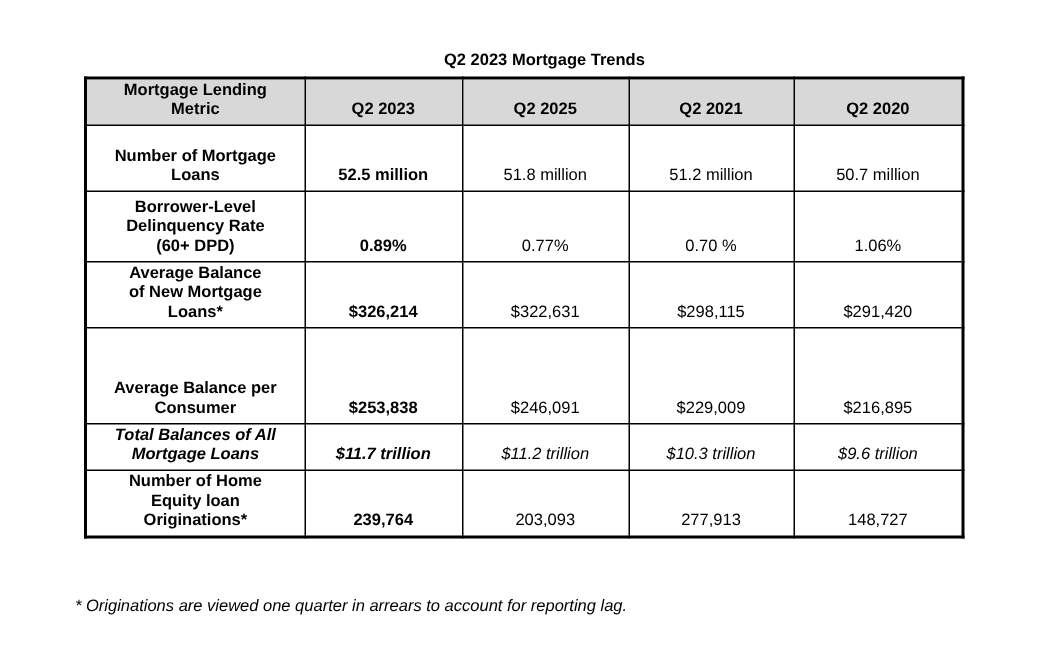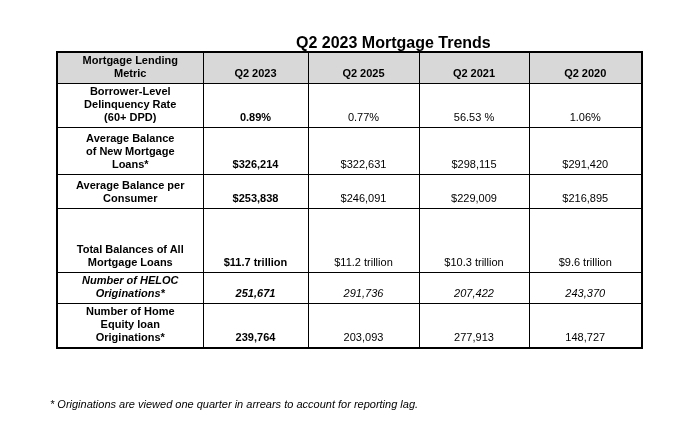--- a/index.html
+++ b/index.html
@@ -9,21 +9,21 @@
     height: 443px;
     position: relative;
     font-family: "Liberation Sans", sans-serif;
     color: var(--text, #000);
     overflow: hidden;
   }
   .doc-title {
     position: absolute;
     left: 296px;
     top: 34px;
-    font-size: 16px;
+    font-size: 11px;
     font-weight: bold;
     white-space: nowrap;
   }
   table.mortgage {
     position: absolute;
     left: 56px;
     top: 51px;
     width: 585px;
     border-collapse: collapse;
     table-layout: fixed;
@@ -82,26 +82,34 @@
       <th>Mortgage Lending
 Metric</th>
       <th>Q2 2023</th>
       <th>Q2 2025</th>
       <th>Q2 2021</th>
       <th>Q2 2020</th>
     </tr>
   </thead>
   <tbody>
     <tr>
+      <td class="metric">Number of Mortgage
+Loans</td>
+      <td class="current">52.5 million</td>
+      <td>51.8 million</td>
+      <td>51.2 million</td>
+      <td>50.7 million</td>
+    </tr>
+    <tr>
       <td class="metric">Borrower-Level
 Delinquency Rate
 (60+ DPD)</td>
       <td class="current">0.89%</td>
       <td>0.77%</td>
-      <td>56.53 %</td>
+      <td>0.70 %</td>
       <td>1.06%</td>
     </tr>
     <tr>
       <td class="metric">Average Balance
 of New Mortgage
 Loans*</td>
       <td class="current">$326,214</td>
       <td>$322,631</td>
       <td>$298,115</td>
       <td>$291,420</td>
@@ -116,28 +124,20 @@
     </tr>
     <tr>
       <td class="metric">Total Balances of All
 Mortgage Loans</td>
       <td class="current">$11.7 trillion</td>
       <td>$11.2 trillion</td>
       <td>$10.3 trillion</td>
       <td>$9.6 trillion</td>
     </tr>
     <tr>
-      <td class="metric">Number of HELOC
-Originations*</td>
-      <td class="current">251,671</td>
-      <td>291,736</td>
-      <td>207,422</td>
-      <td>243,370</td>
-    </tr>
-    <tr>
       <td class="metric">Number of Home
 Equity loan
 Originations*</td>
       <td class="current">239,764</td>
       <td>203,093</td>
       <td>277,913</td>
       <td>148,727</td>
     </tr>
   </tbody>
 </table>

